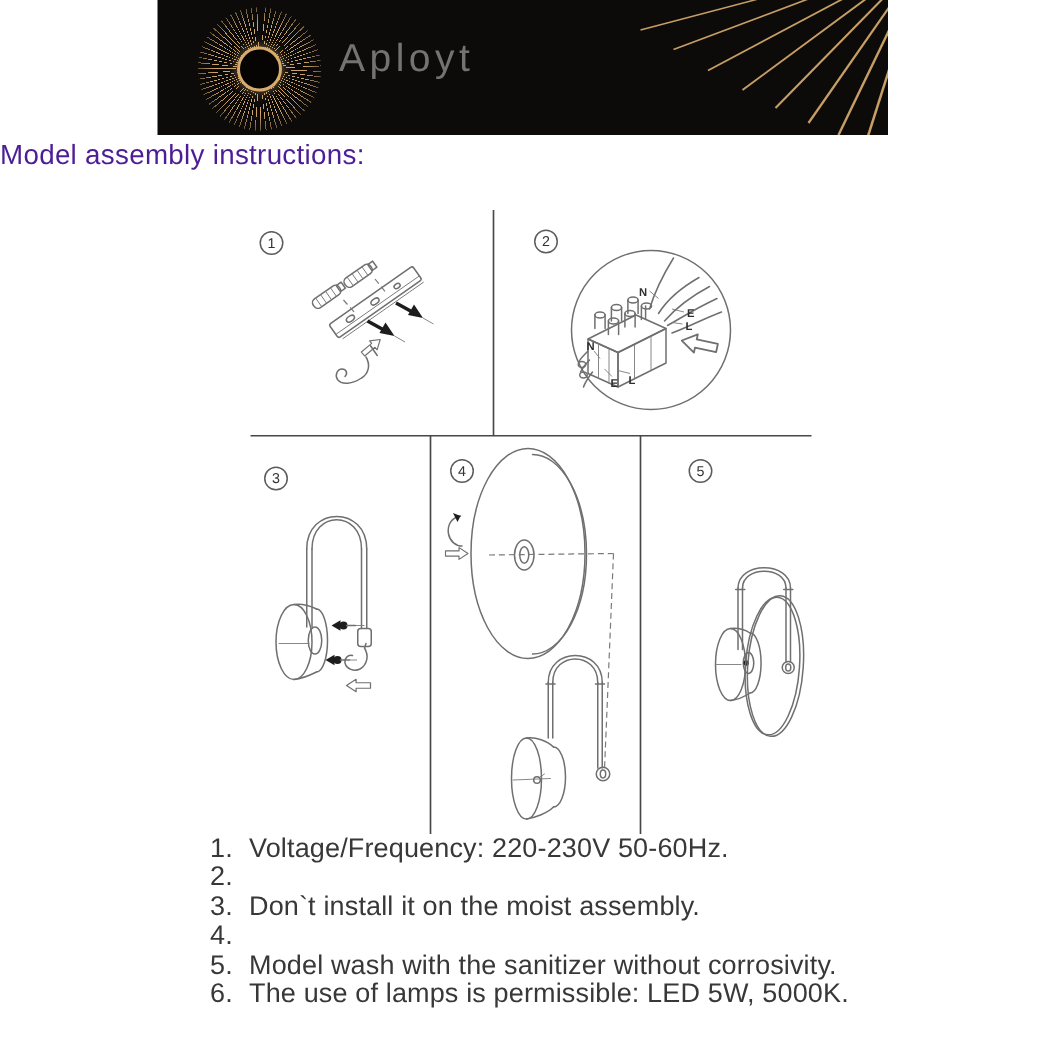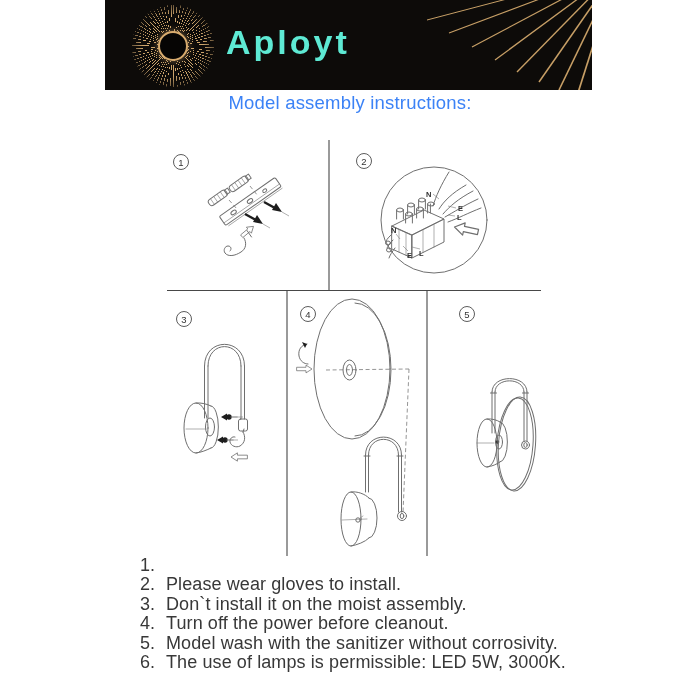--- a/index.html
+++ b/index.html
@@ -8,27 +8,27 @@
 
   
   .banner{position:absolute;left:105px;top:0;width:487px;height:90px;
           background:#0d0b09;overflow:hidden;}
   .sun-rays{position:absolute;left:27px;top:5px;width:82px;height:82px;border-radius:50%;
             background:repeating-conic-gradient(rgba(214,172,113,0.95) 0deg .9deg,rgba(13,11,9,0) .9deg 5.1deg);}
   .sun-fade{position:absolute;left:27px;top:5px;width:82px;height:82px;border-radius:50%;
             background:radial-gradient(circle,rgba(13,11,9,0) 0 52%,rgba(13,11,9,.55) 72%,#0d0b09 96%);}
   .sun-center{position:absolute;left:53px;top:31px;width:26px;height:26px;border-radius:50%;
               background:#060504;border:2px solid #d7ab6e;box-shadow:0 0 7px rgba(214,172,113,.55);}
-  .brand{position:absolute;left:121px;top:23px;font-size:34px;font-weight:700;
-         letter-spacing:3px;color:#5eead4;}
+  .brand{position:absolute;left:121px;top:23px;font-size:26px;font-weight:400;
+         letter-spacing:3px;color:#737373;}
   .corner-fan{position:absolute;right:0;top:0;width:265px;height:90px;}
 
   
-  .heading{position:absolute;left:0;top:93px;width:700px;text-align:center;
-           font-size:18.5px;font-weight:500;line-height:19.5px;color:#3b82f6;letter-spacing:.2px;}
+  .heading{position:absolute;left:0;top:93px;width:700px;text-align:left;
+           font-size:18.5px;font-weight:500;line-height:19.5px;color:#4c1d95;letter-spacing:.2px;}
 
   
   .diagram{position:absolute;left:0;top:130px;width:700px;height:430px;}
   .stepnum{position:absolute;width:14px;height:14px;border:1.2px solid #5c5c5c;border-radius:50%;
            display:flex;align-items:center;justify-content:center;
            font-size:9.5px;font-weight:500;color:#333;background:#fff;}
   .ln{fill:none;stroke:#6f6f6f;stroke-width:1;stroke-linecap:round;stroke-linejoin:round;}
   .th{fill:none;stroke:#7a7a7a;stroke-width:.6;}
   .dash{fill:none;stroke:#7a7a7a;stroke-width:.8;stroke-dasharray:4 2.6;}
   .bk{fill:#1d1d1d;stroke:none;}
@@ -292,36 +292,35 @@
           <circle cx="525.5" cy="445" r="4"></circle>
           <ellipse cx="525.5" cy="445" rx="1.7" ry="2.4"></ellipse>
         </g>
       </g>
     </svg>
   </div>
 
   <div class="instr">
     <div class="row">
       <span class="n">1.</span>
+      <span>Voltage/Frequency: 220-230V 50-60Hz.</span>
     </div>
     <div class="row">
       <span class="n">2.</span>
-      <span>Please wear gloves to install.</span>
     </div>
     <div class="row">
       <span class="n">3.</span>
       <span>Don`t install it on the moist assembly.</span>
     </div>
     <div class="row">
       <span class="n">4.</span>
-      <span>Turn off the power before cleanout.</span>
     </div>
     <div class="row">
       <span class="n">5.</span>
       <span>Model wash with the sanitizer without corrosivity.</span>
     </div>
     <div class="row">
       <span class="n">6.</span>
-      <span>The use of lamps is permissible: LED 5W, 3000K.</span>
+      <span>The use of lamps is permissible: LED 5W, 5000K.</span>
     </div>
   </div>
 
 </div>
 
 </body></html>

